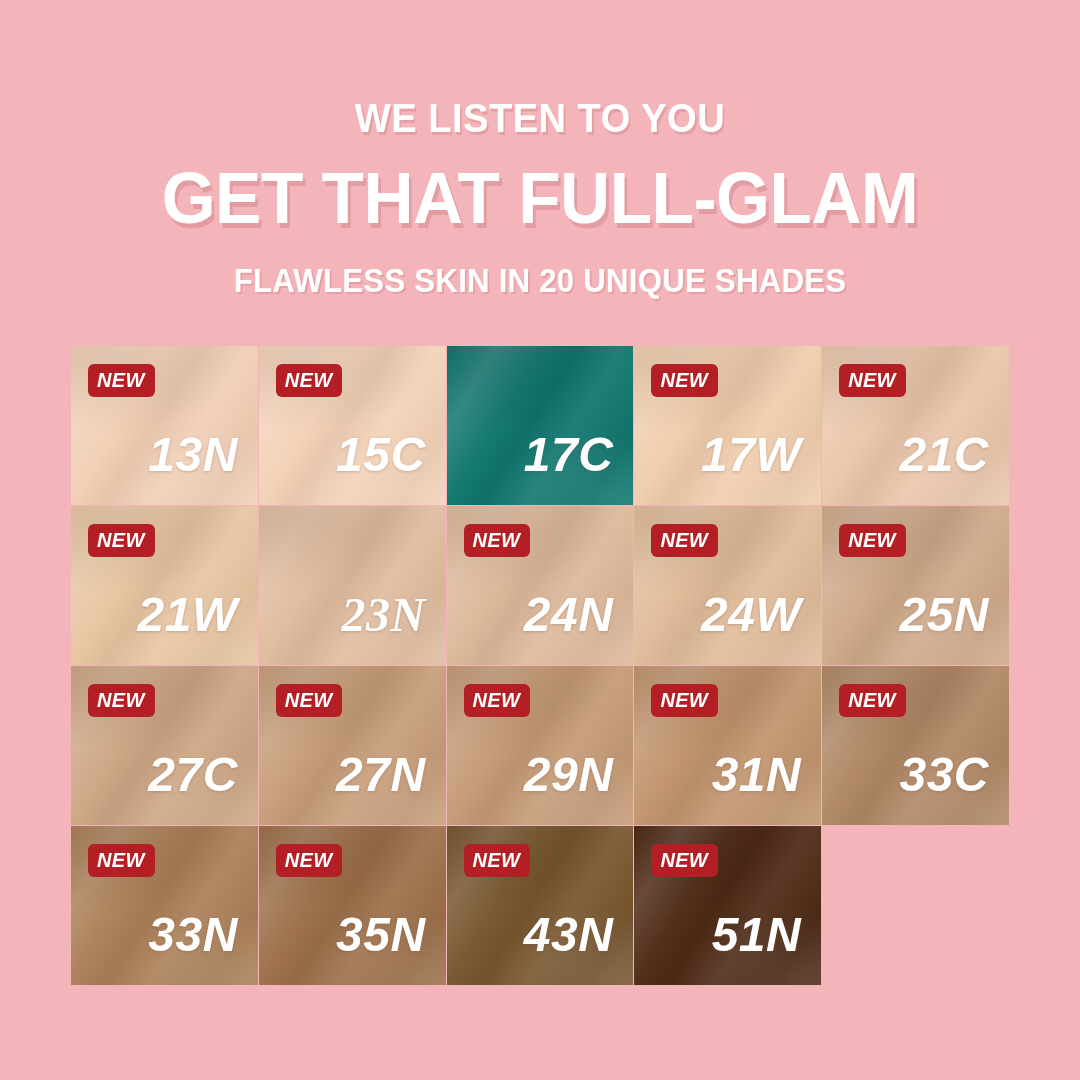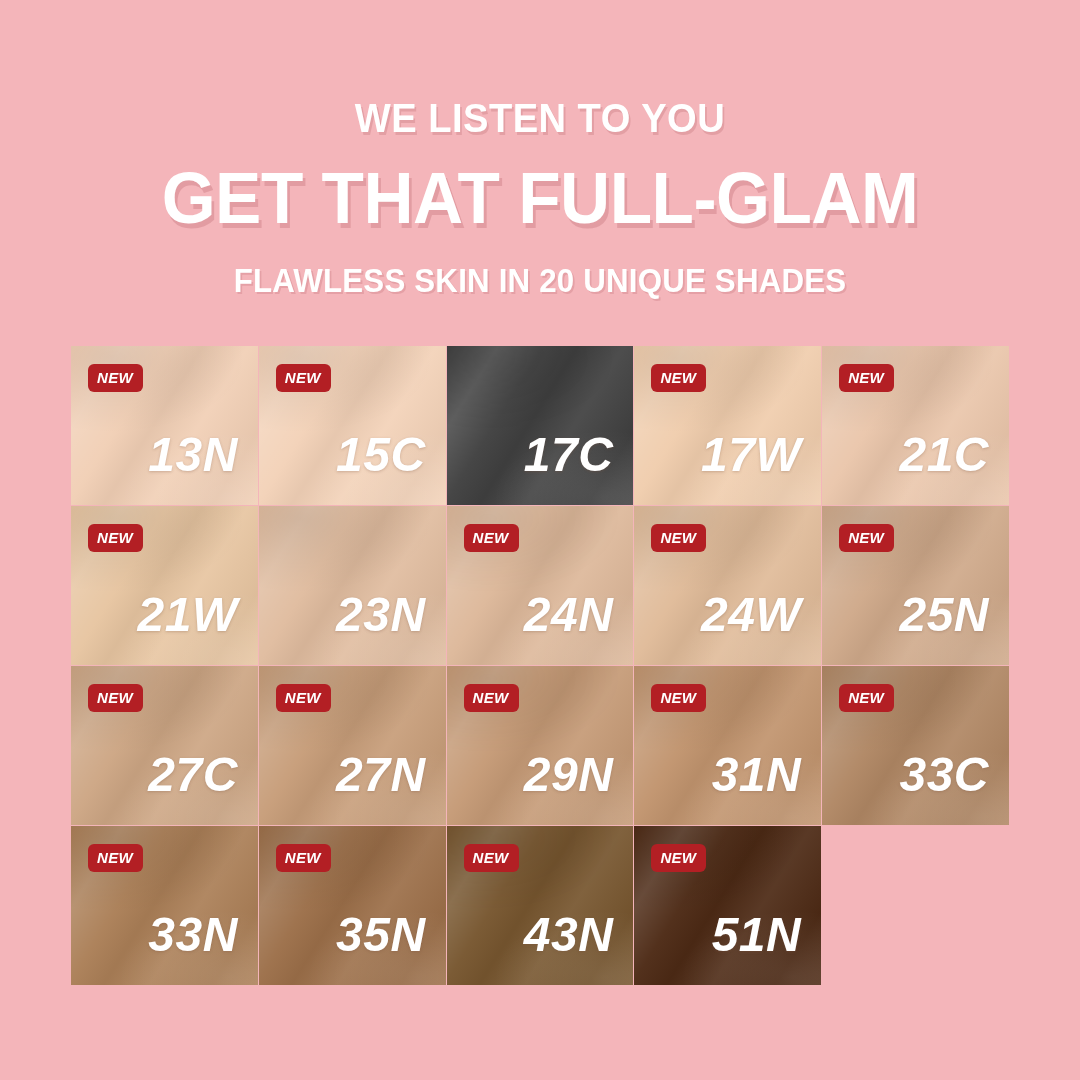--- a/index.html
+++ b/index.html
@@ -97,21 +97,21 @@
   }
 
   .new-badge {
     position: absolute;
     left: 17px;
     top: 18px;
     background: #b31f24;
     color: #ffffff;
     font-style: italic;
     font-weight: bold;
-    font-size: 15px;
+    font-size: 20px;
     letter-spacing: 0.3px;
     line-height: 1;
     padding: 6px 10px 7px 9px;
     border-radius: 6px;
     z-index: 2;
   }
 
   .shade-label {
     position: absolute;
     right: 20px;
@@ -141,21 +141,21 @@
       <div class="sheen2"></div>
       <div class="new-badge">NEW</div>
       <div class="shade-label">13N</div>
     </div>
     <div class="swatch" style="background: rgb(243, 210, 184);">
       <div class="sheen"></div>
       <div class="sheen2"></div>
       <div class="new-badge">NEW</div>
       <div class="shade-label">15C</div>
     </div>
-    <div class="swatch" style="background: #404040; text-align: center;">
+    <div class="swatch" style="background: #0f766e; text-align: center;">
       <div class="sheen"></div>
       <div class="sheen2"></div>
       <div class="shade-label">17C</div>
     </div>
     <div class="swatch" style="background: rgb(240, 205, 173);">
       <div class="sheen"></div>
       <div class="sheen2"></div>
       <div class="new-badge">NEW</div>
       <div class="shade-label">17W</div>
     </div>
@@ -164,21 +164,21 @@
       <div class="sheen2"></div>
       <div class="new-badge">NEW</div>
       <div class="shade-label">21C</div>
     </div>
     <div class="swatch" style="background: rgb(231, 197, 161);">
       <div class="sheen"></div>
       <div class="sheen2"></div>
       <div class="new-badge">NEW</div>
       <div class="shade-label">21W</div>
     </div>
-    <div class="swatch" style="background: rgb(224, 188, 159);">
+    <div class="swatch" style="background: rgb(224, 188, 159); font-family: Liberation Serif, serif;">
       <div class="sheen"></div>
       <div class="sheen2"></div>
       <div class="shade-label">23N</div>
     </div>
     <div class="swatch" style="background: rgb(221, 184, 154);">
       <div class="sheen"></div>
       <div class="sheen2"></div>
       <div class="new-badge">NEW</div>
       <div class="shade-label">24N</div>
     </div>

